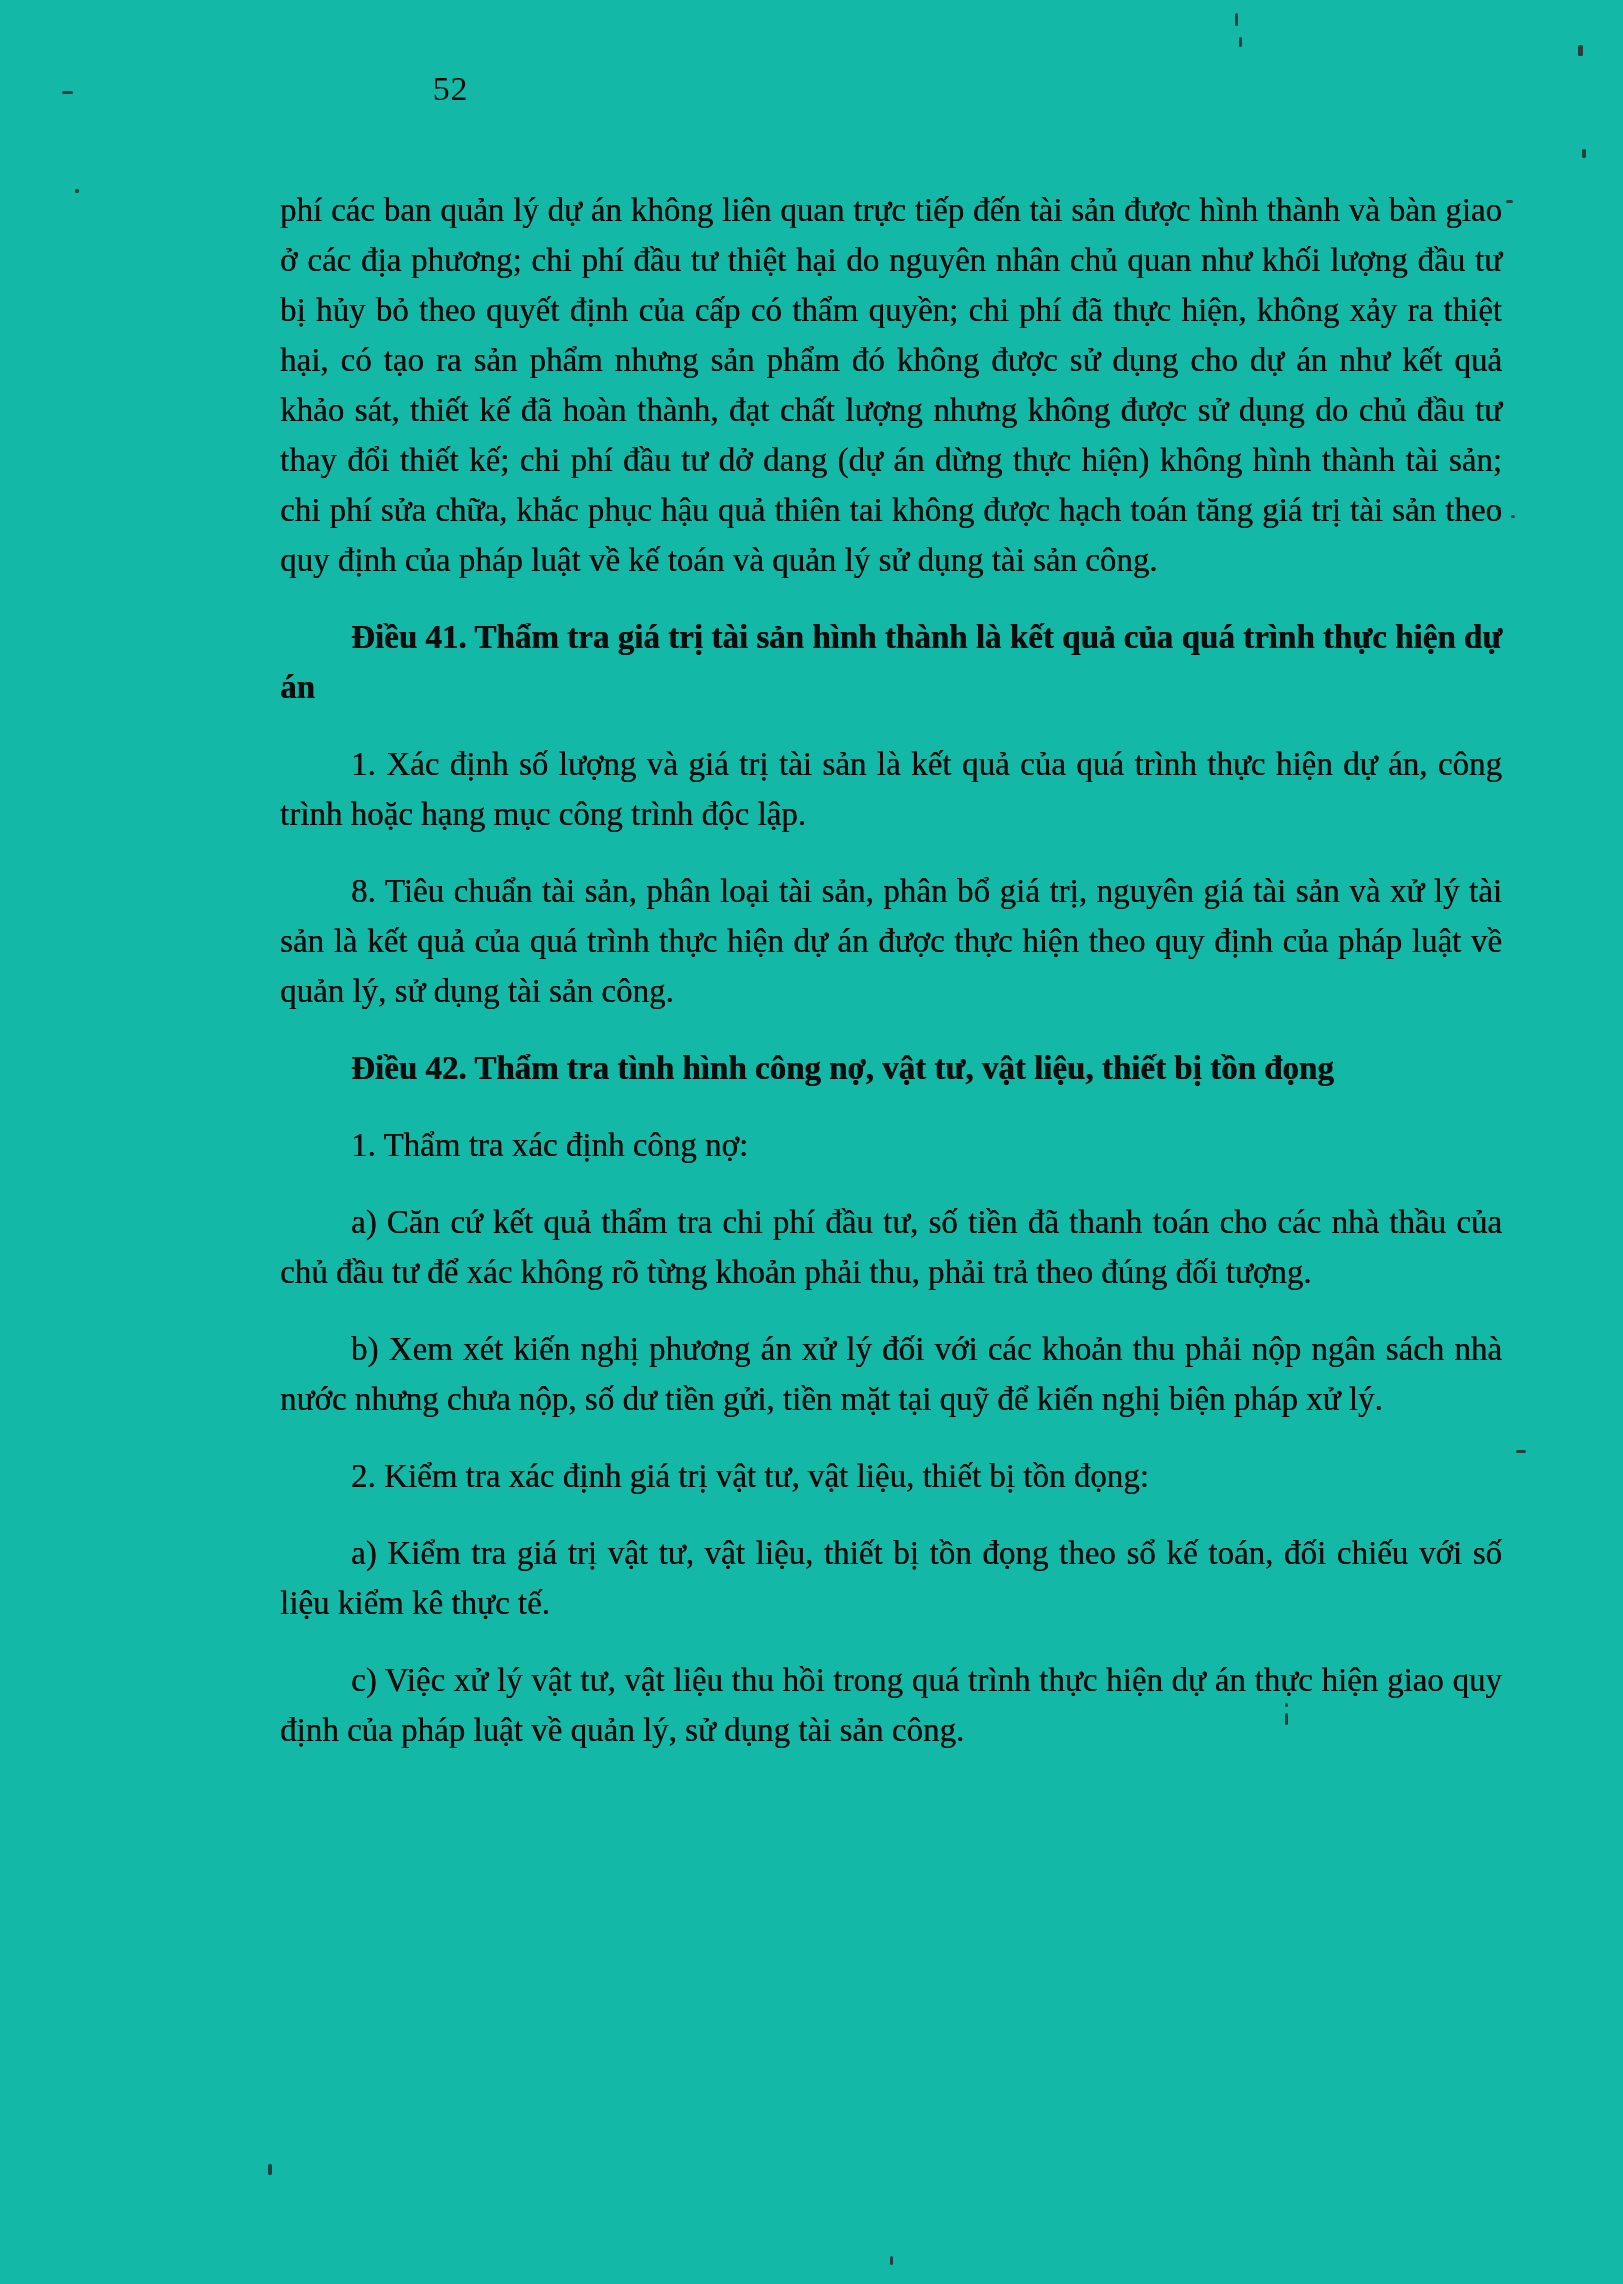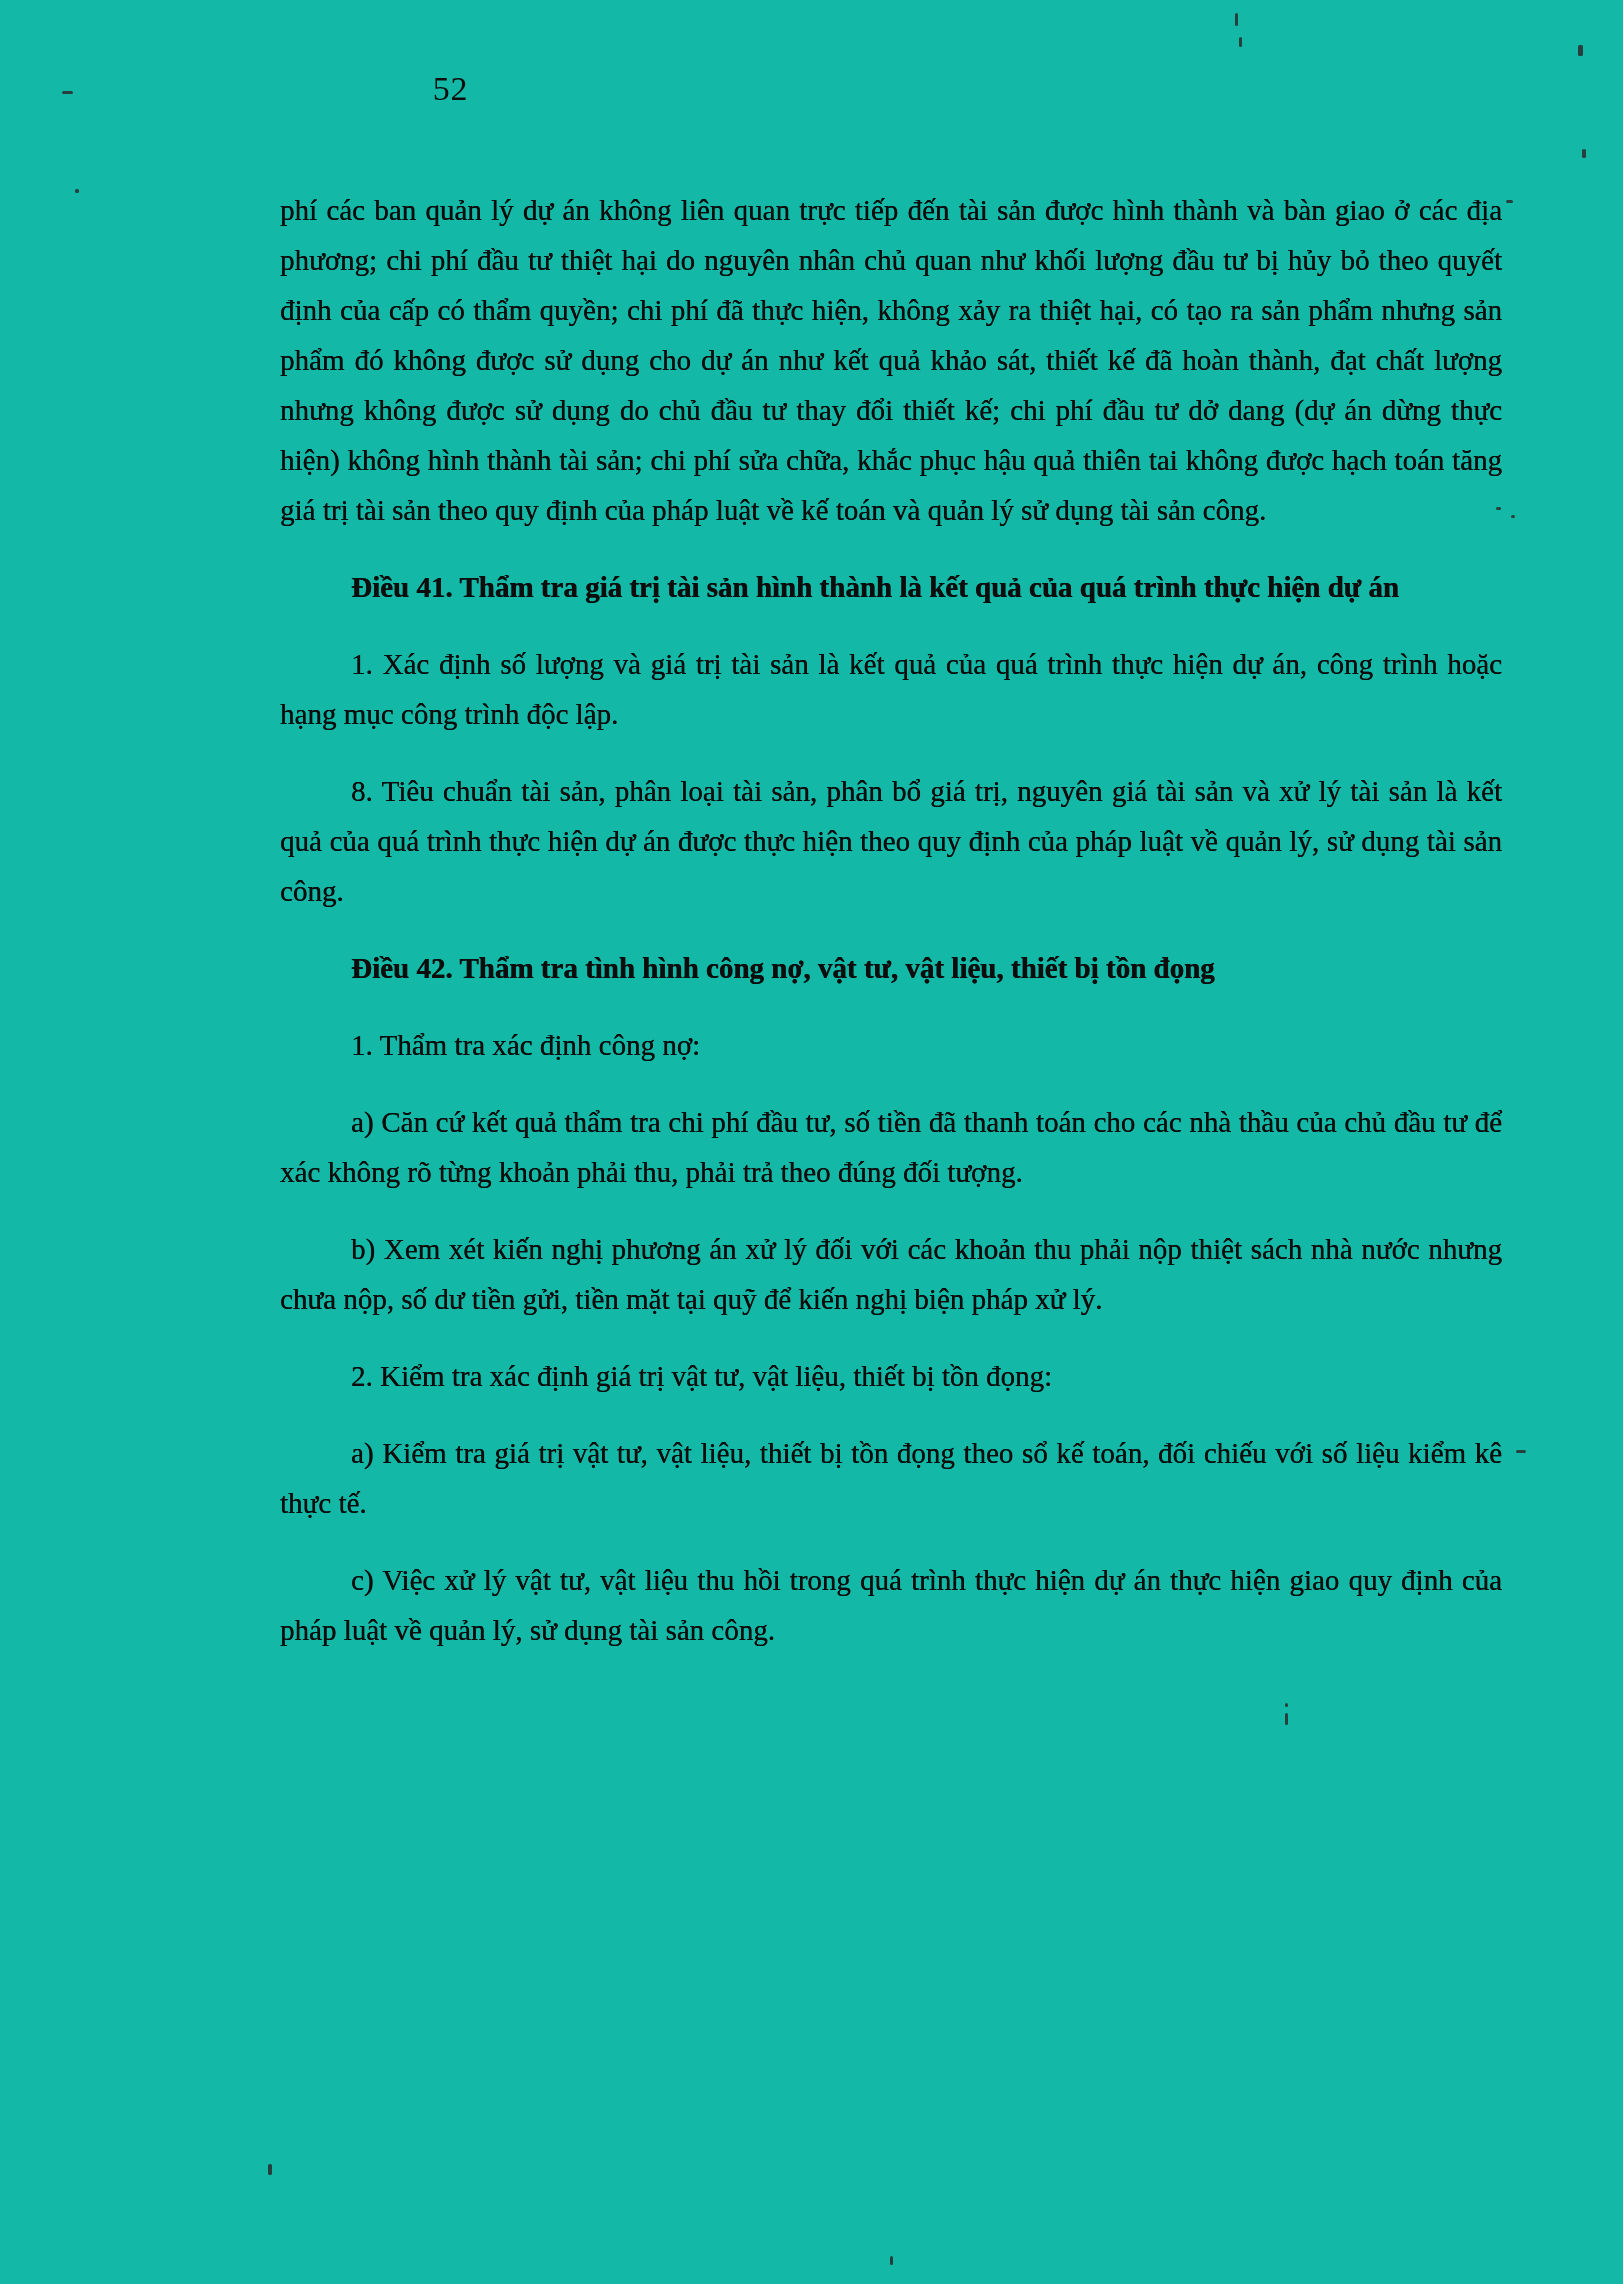--- a/index.html
+++ b/index.html
@@ -26,21 +26,21 @@
     letter-spacing: 0.8px;
   }
   .content {
     position: absolute;
     top: 185px;
     left: 280px;
     width: 1226px;
   }
   p {
     margin: 0 4px 27px 0;
-    font-size: 29px;
+    font-size: 33px;
     line-height: 50px;
     text-align: justify;
     text-indent: 71px;
     
     text-shadow: 0.3px 0 0 #0d0d0d;
   }
   p.continuation {
     text-indent: 0;
   }
   p.heading {
@@ -69,21 +69,21 @@
     <p>1. Xác định số lượng và giá trị tài sản là kết quả của quá trình thực hiện dự án, công trình hoặc hạng mục công trình độc lập.</p>
 
     <p>8. Tiêu chuẩn tài sản, phân loại tài sản, phân bổ giá trị, nguyên giá tài sản và xử lý tài sản là kết quả của quá trình thực hiện dự án được thực hiện theo quy định của pháp luật về quản lý, sử dụng tài sản công.</p>
 
     <p class="heading">Điều 42. Thẩm tra tình hình công nợ, vật tư, vật liệu, thiết bị tồn đọng</p>
 
     <p>1. Thẩm tra xác định công nợ:</p>
 
     <p>a) Căn cứ kết quả thẩm tra chi phí đầu tư, số tiền đã thanh toán cho các nhà thầu của chủ đầu tư để xác không rõ từng khoản phải thu, phải trả theo đúng đối tượng.</p>
 
-    <p>b) Xem xét kiến nghị phương án xử lý đối với các khoản thu phải nộp thiệt sách nhà nước nhưng chưa nộp, số dư tiền gửi, tiền mặt tại quỹ để kiến nghị biện pháp xử lý.</p>
+    <p>b) Xem xét kiến nghị phương án xử lý đối với các khoản thu phải nộp ngân sách nhà nước nhưng chưa nộp, số dư tiền gửi, tiền mặt tại quỹ để kiến nghị biện pháp xử lý.</p>
 
     <p>2. Kiểm tra xác định giá trị vật tư, vật liệu, thiết bị tồn đọng:</p>
 
     <p>a) Kiểm tra giá trị vật tư, vật liệu, thiết bị tồn đọng theo sổ kế toán, đối chiếu với số liệu kiểm kê thực tế.</p>
 
 
     <p>c) Việc xử lý vật tư, vật liệu thu hồi trong quá trình thực hiện dự án thực hiện giao quy định của pháp luật về quản lý, sử dụng tài sản công.</p>
   </main>
 
   <div class="speck" style="left:1235px; top:13px;  width:3.2px;  height:13px;"></div>

